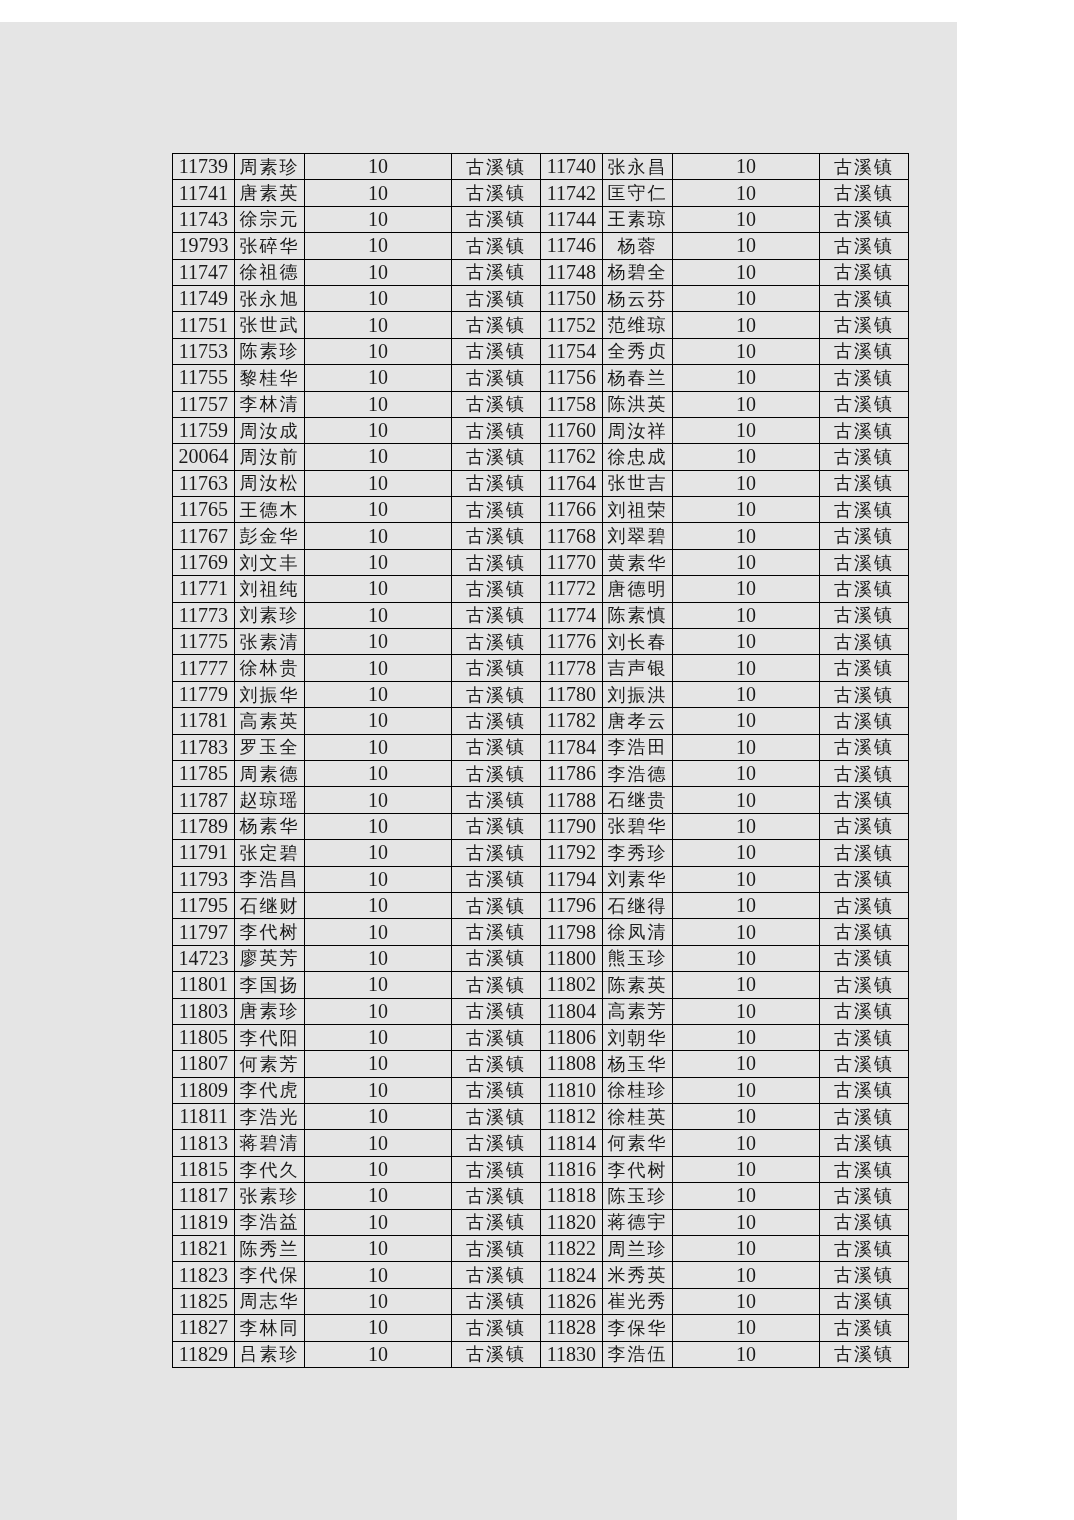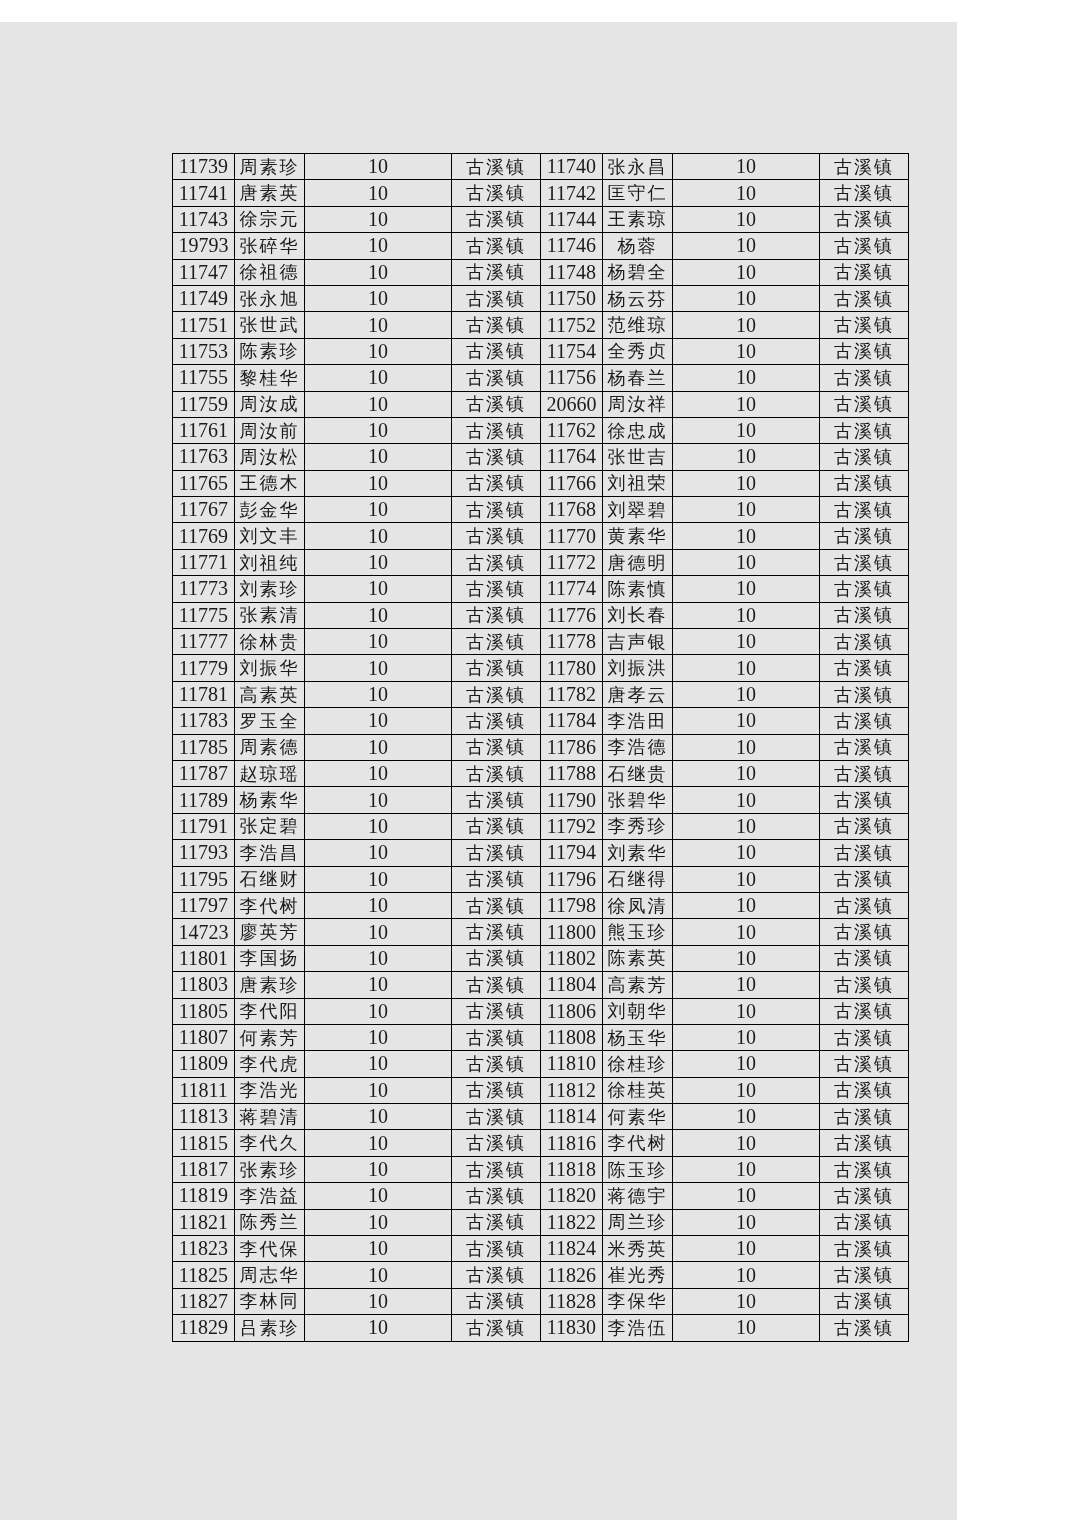--- a/index.html
+++ b/index.html
@@ -153,31 +153,41 @@
           <td class="col-id">11755</td>
           <td class="col-name">黎桂华</td>
           <td class="col-score">10</td>
           <td class="col-town">古溪镇</td>
           <td class="col-id">11756</td>
           <td class="col-name">杨春兰</td>
           <td class="col-score">10</td>
           <td class="col-town">古溪镇</td>
         </tr>
         <tr>
+          <td class="col-id">11757</td>
+          <td class="col-name">李林清</td>
+          <td class="col-score">10</td>
+          <td class="col-town">古溪镇</td>
+          <td class="col-id">11758</td>
+          <td class="col-name">陈洪英</td>
+          <td class="col-score">10</td>
+          <td class="col-town">古溪镇</td>
+        </tr>
+        <tr>
           <td class="col-id">11759</td>
           <td class="col-name">周汝成</td>
           <td class="col-score">10</td>
           <td class="col-town">古溪镇</td>
-          <td class="col-id">20660</td>
+          <td class="col-id">11760</td>
           <td class="col-name">周汝祥</td>
           <td class="col-score">10</td>
           <td class="col-town">古溪镇</td>
         </tr>
         <tr>
-          <td class="col-id">11761</td>
+          <td class="col-id">20064</td>
           <td class="col-name">周汝前</td>
           <td class="col-score">10</td>
           <td class="col-town">古溪镇</td>
           <td class="col-id">11762</td>
           <td class="col-name">徐忠成</td>
           <td class="col-score">10</td>
           <td class="col-town">古溪镇</td>
         </tr>
         <tr>
           <td class="col-id">11763</td>

